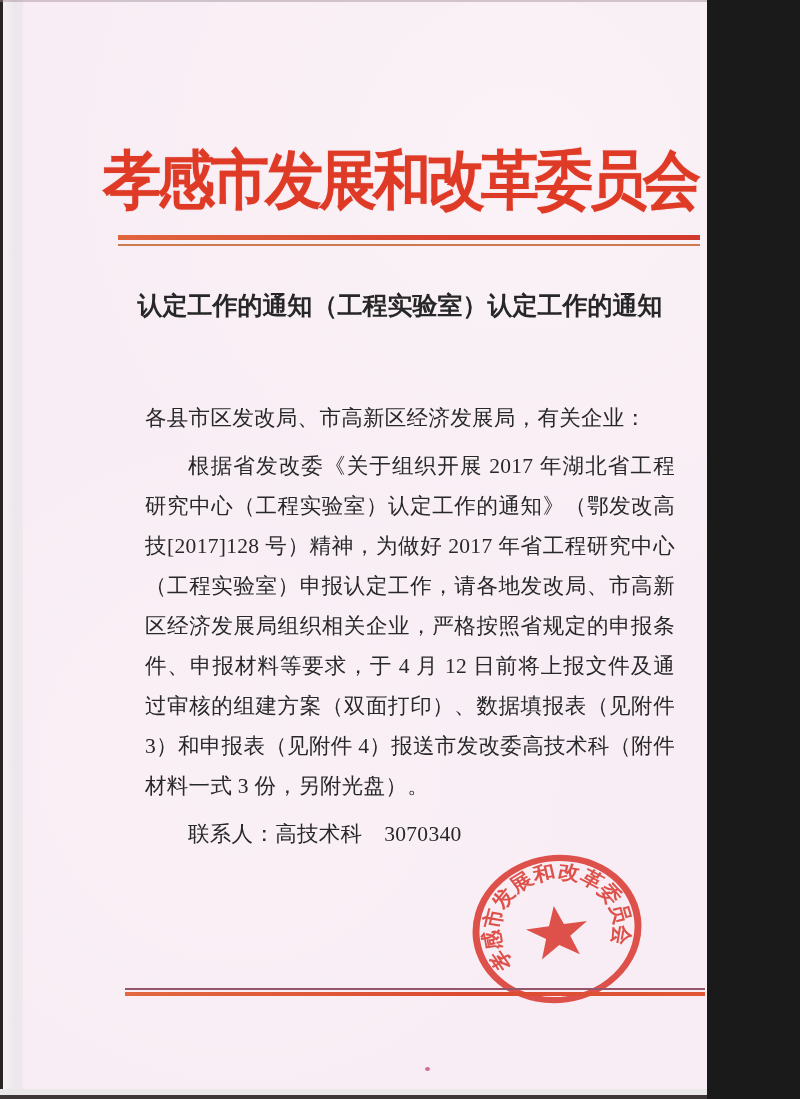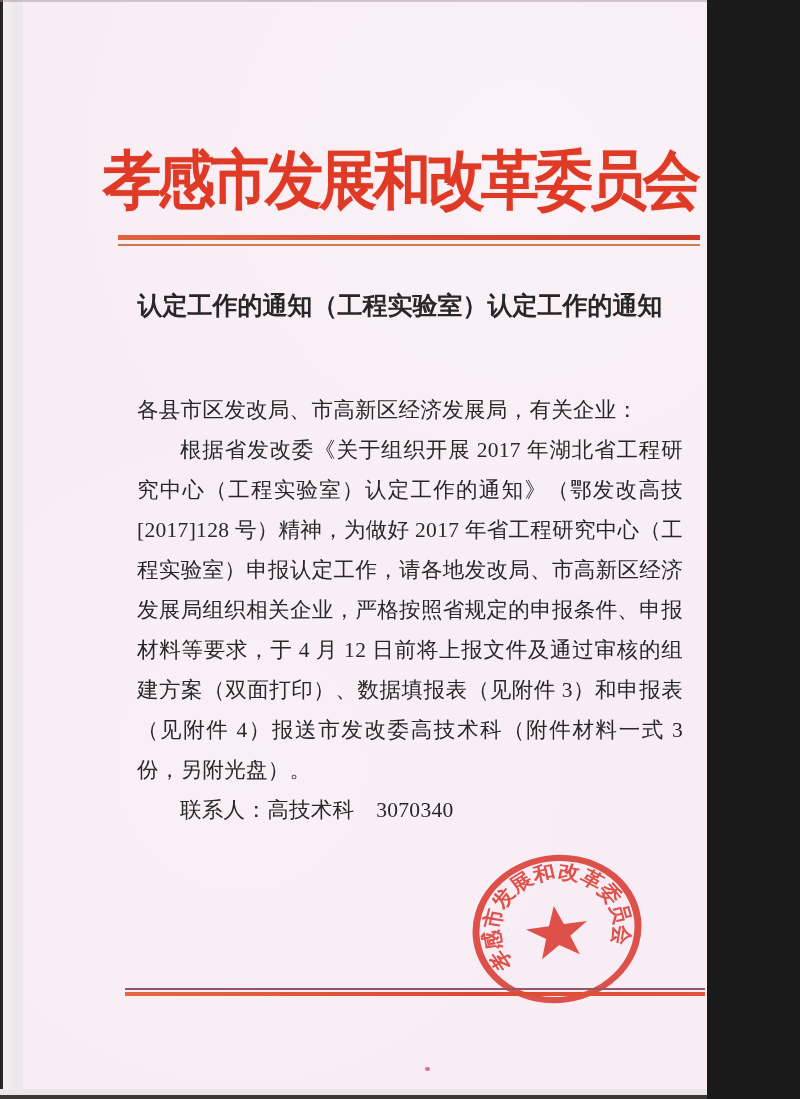--- a/index.html
+++ b/index.html
@@ -51,21 +51,21 @@
     font-size:25px;font-weight:bold;line-height:36px;
   }
 
   
   #body-text{
     position:absolute;left:137px;top:390px;width:546px;
     font-size:21.5px;line-height:40px;
     color:#282828;text-align:justify;
     letter-spacing:.3px;
   }
-  #body-text p{margin:0;}
+  #body-text p{margin:8px;}
   .indent{text-indent:2em;}
 
   
   #sig-org{
     position:absolute;left:431px;top:891px;width:200px;
     text-align:center;font-size:21px;color:#2c2c2c;letter-spacing:2px;white-space:nowrap;
   }
   #sig-date{
     position:absolute;left:427px;top:931px;width:222px;
     text-align:center;font-size:21px;color:#2c2c2c;letter-spacing:1px;white-space:nowrap;

